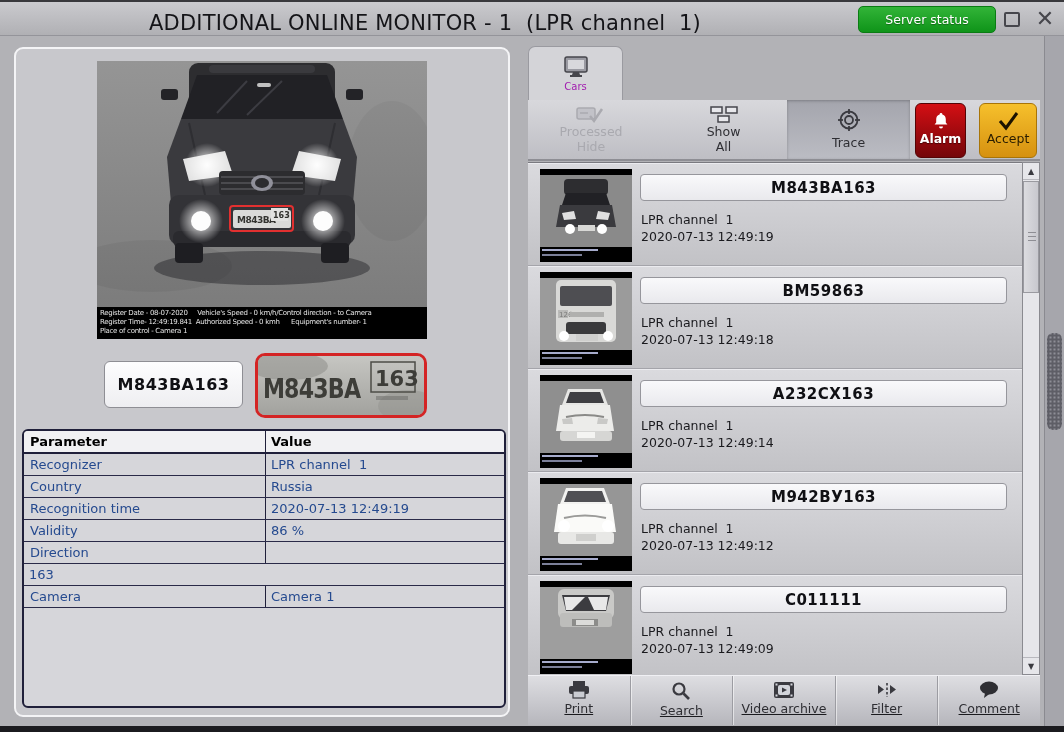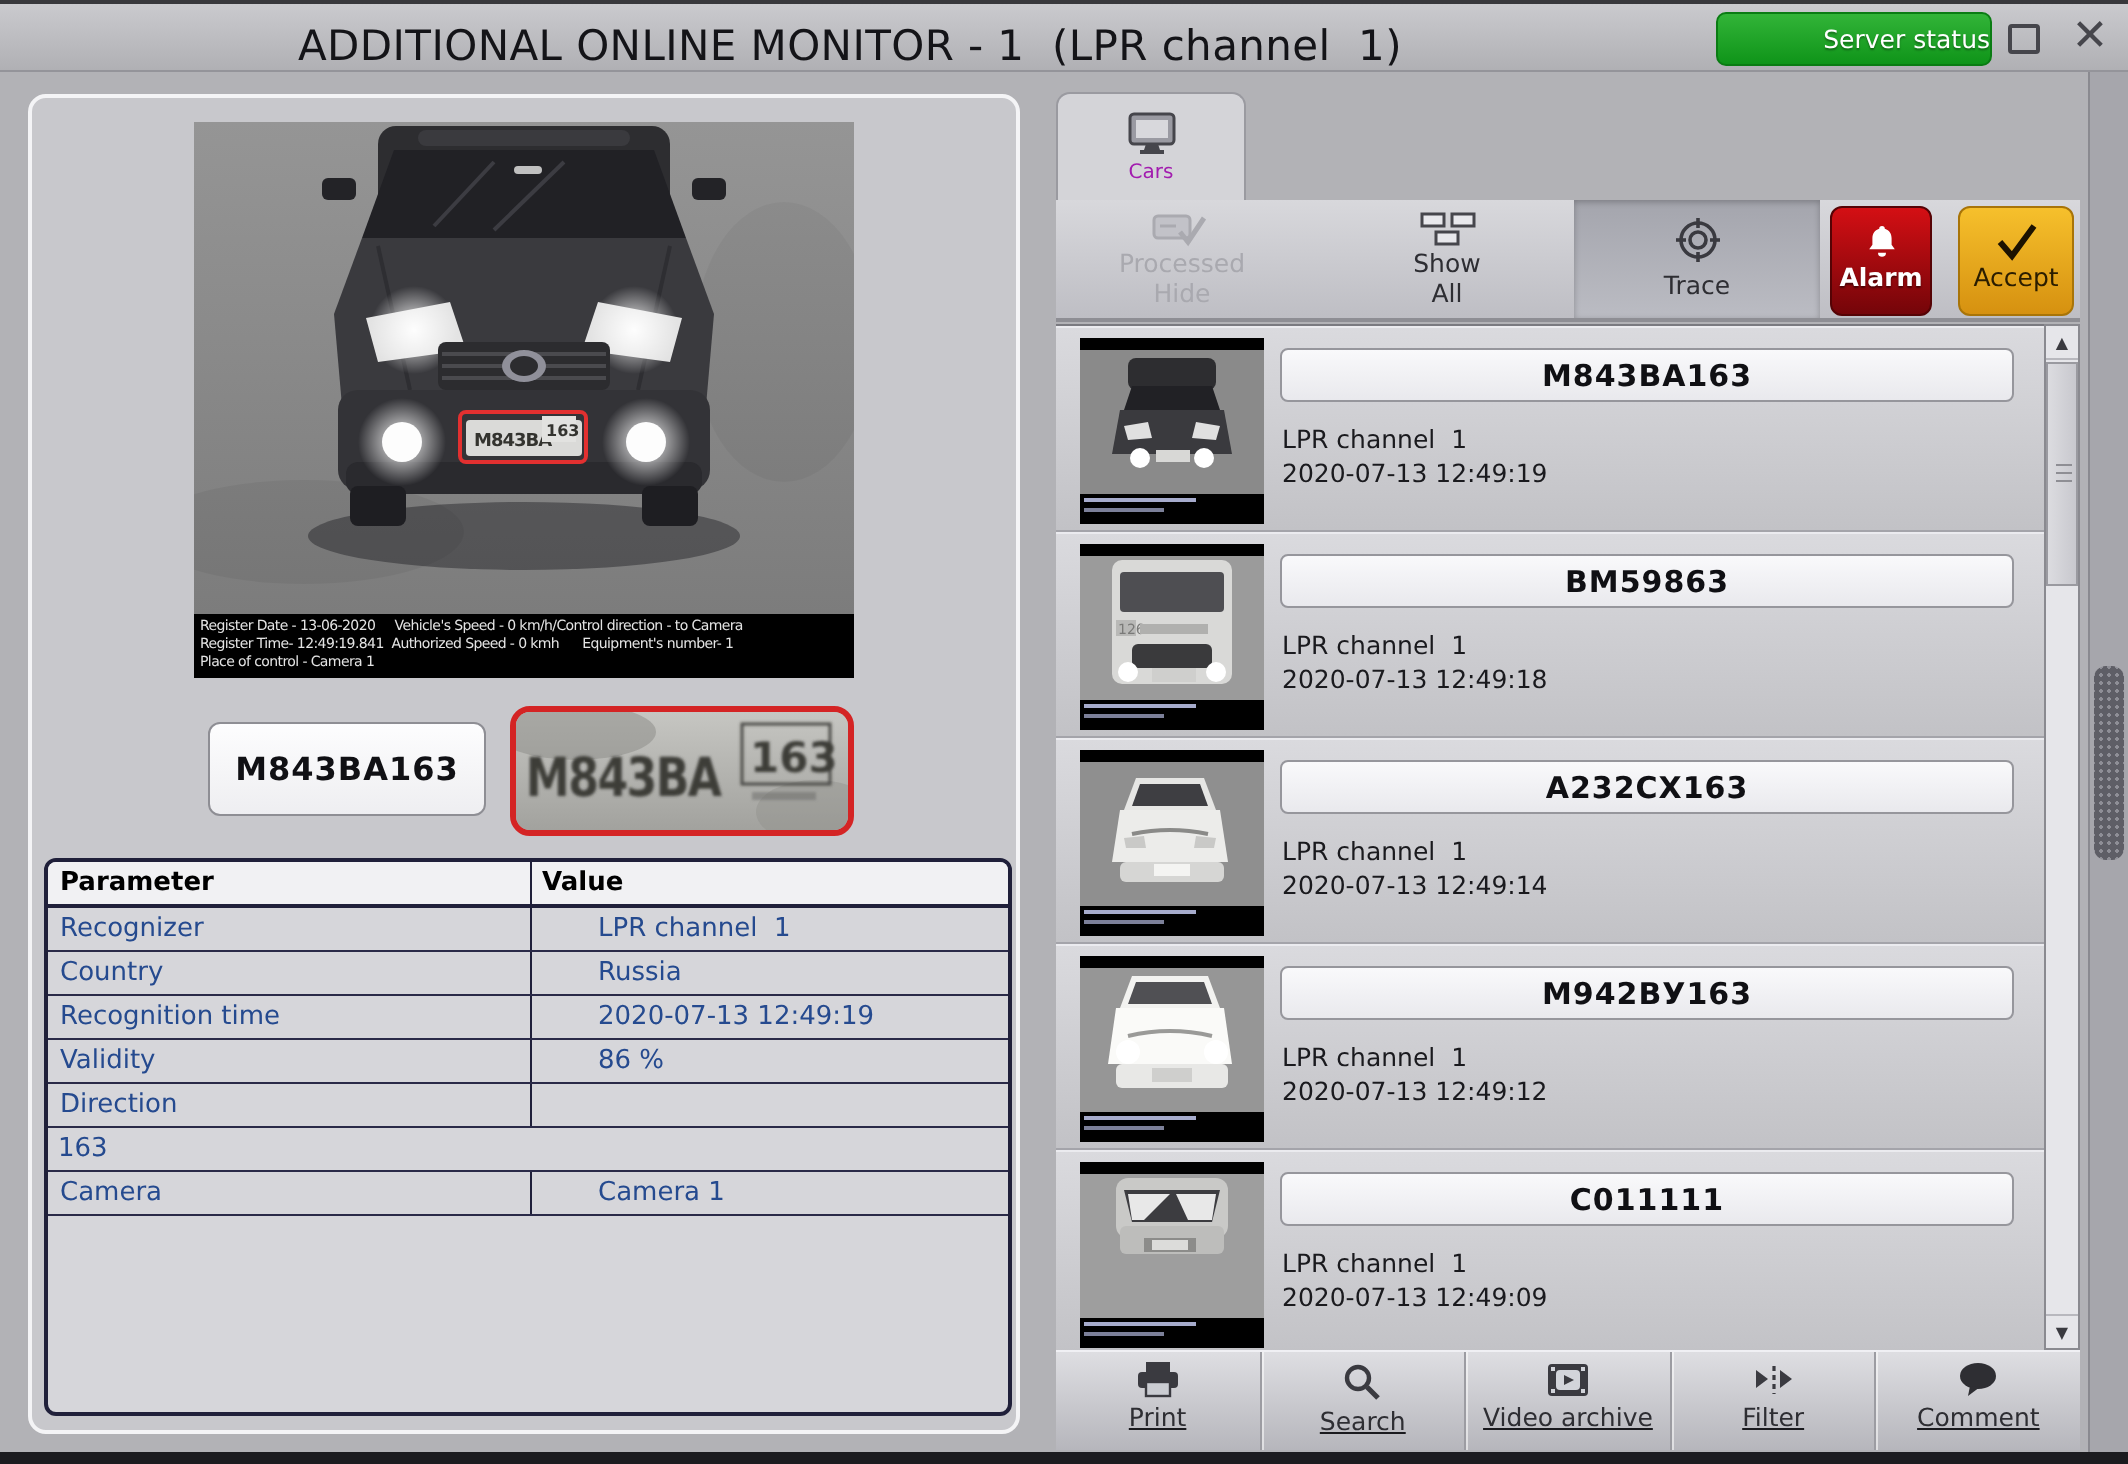--- a/index.html
+++ b/index.html
@@ -17,21 +17,21 @@
     border-top:2px solid #38383c; border-bottom:1px solid #94949a;
   }
   .title {
     position:absolute; left:0; top:9px; width:850px; text-align:center;
     font-size:21px; color:#141418; letter-spacing:.2px;
   }
   .server-btn {
     position:absolute; left:858px; top:4px; width:138px; height:27px;
     background:linear-gradient(#32b438,#0f9419);
     border:1px solid #0a7c13; border-radius:5px;
-    color:#fff; font-size:12.5px; text-align:right; line-height:25px; cursor:pointer;
+    color:#fff; font-size:12.5px; text-align:center; line-height:25px; cursor:pointer;
     text-shadow:0 1px 1px rgba(0,0,0,.35);
   }
   .max-btn {
     position:absolute; left:1004px; top:10px; width:16px; height:15px;
     border:2px solid #46464c; border-radius:2px; cursor:pointer;
   }
   .close-btn {
     position:absolute; left:1033px; top:4px; width:24px; height:26px;
     font-size:22px; color:#46464c; text-align:center; line-height:26px; cursor:pointer;
   }
@@ -57,21 +57,21 @@
     position:absolute; left:239px; top:304px; width:172px; height:65px;
     border:3px solid #d42424; border-radius:10px; overflow:hidden; background:#b4b4b0;
   }
   .param-table {
     position:absolute; left:6px; top:380px; width:484px; height:279px;
     background:#d6d6da; border:2px solid #20203a; border-radius:6px; overflow:hidden;
   }
   .ptable-header { display:flex; height:23px; background:#f1f1f3; border-bottom:2px solid #20203a;
     font-size:13px; font-weight:bold; color:#000; }
   .ptable-row { display:flex; height:22px; border-bottom:1px solid #2a2a48;
-    font-size:13px; color:#254a8f;gap:28px; }
+    font-size:13px; color:#254a8f; }
   .cell-p { width:242px; padding:3px 0 0 6px; border-right:1px solid #20203a; overflow:hidden; }
   .cell-v { flex:1; padding:3px 0 0 5px; overflow:hidden; }
 
   
   .cars-tab {
     position:absolute; left:528px; top:46px; width:95px; height:55px;
     background:#d4d4d8; border:1px solid #9a9aa0; border-bottom:none;
     border-radius:7px 7px 0 0; cursor:pointer; text-align:center;
   }
   .cars-tab .ticon { margin-top:9px; }
@@ -230,21 +230,21 @@
         <circle cx="226" cy="160" r="10" fill="#fdfdfd"></circle>
         <rect x="136" y="149" width="58" height="18" rx="2" fill="#dadad8"></rect>
         <text x="140" y="162" font-size="9" font-weight="bold" fill="#33332f" letter-spacing="-0.5">М843ВА</text>
         <rect x="174" y="147" width="17" height="13" fill="#e2e2e0"></rect>
         <text x="176" y="157" font-size="8" font-weight="bold" fill="#33332f">163</text>
         <rect x="133" y="145" width="63" height="25" rx="3" fill="none" stroke="#e23030" stroke-width="2"></rect>
         <rect x="78" y="182" width="28" height="20" rx="4" fill="#1e1e22"></rect>
         <rect x="224" y="182" width="28" height="20" rx="4" fill="#1e1e22"></rect>
       </svg>
       <div class="photo-caption">
-        <div class="pre">Register Date - 13-06-2020     Vehicle's Speed - 0 km/h/Control direction - to Camera</div>
+        <div class="pre">Register Date - 08-07-2020     Vehicle's Speed - 0 km/h/Control direction - to Camera</div>
         <div class="pre">Register Time- 12:49:19.841  Authorized Speed - 0 kmh      Equipment's number- 1</div>
         <div class="pre">Place of control - Camera 1</div>
       </div>
     </div>
 
     <div class="plate-text-box">М843ВА163</div>
 
     <div class="plate-crop">
       <svg width="166" height="59" viewBox="0 0 166 59">
         <defs>

